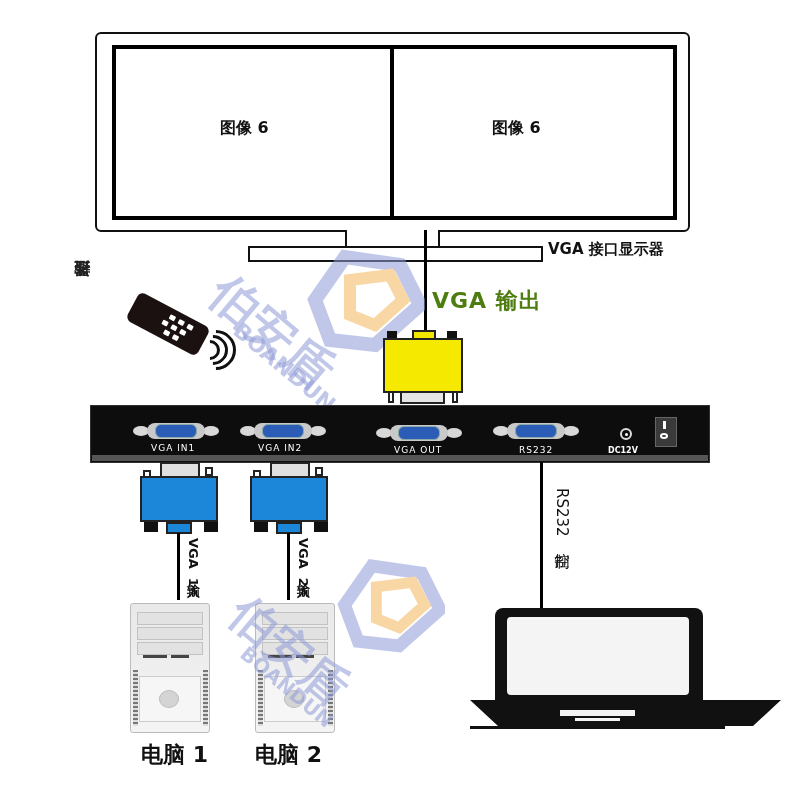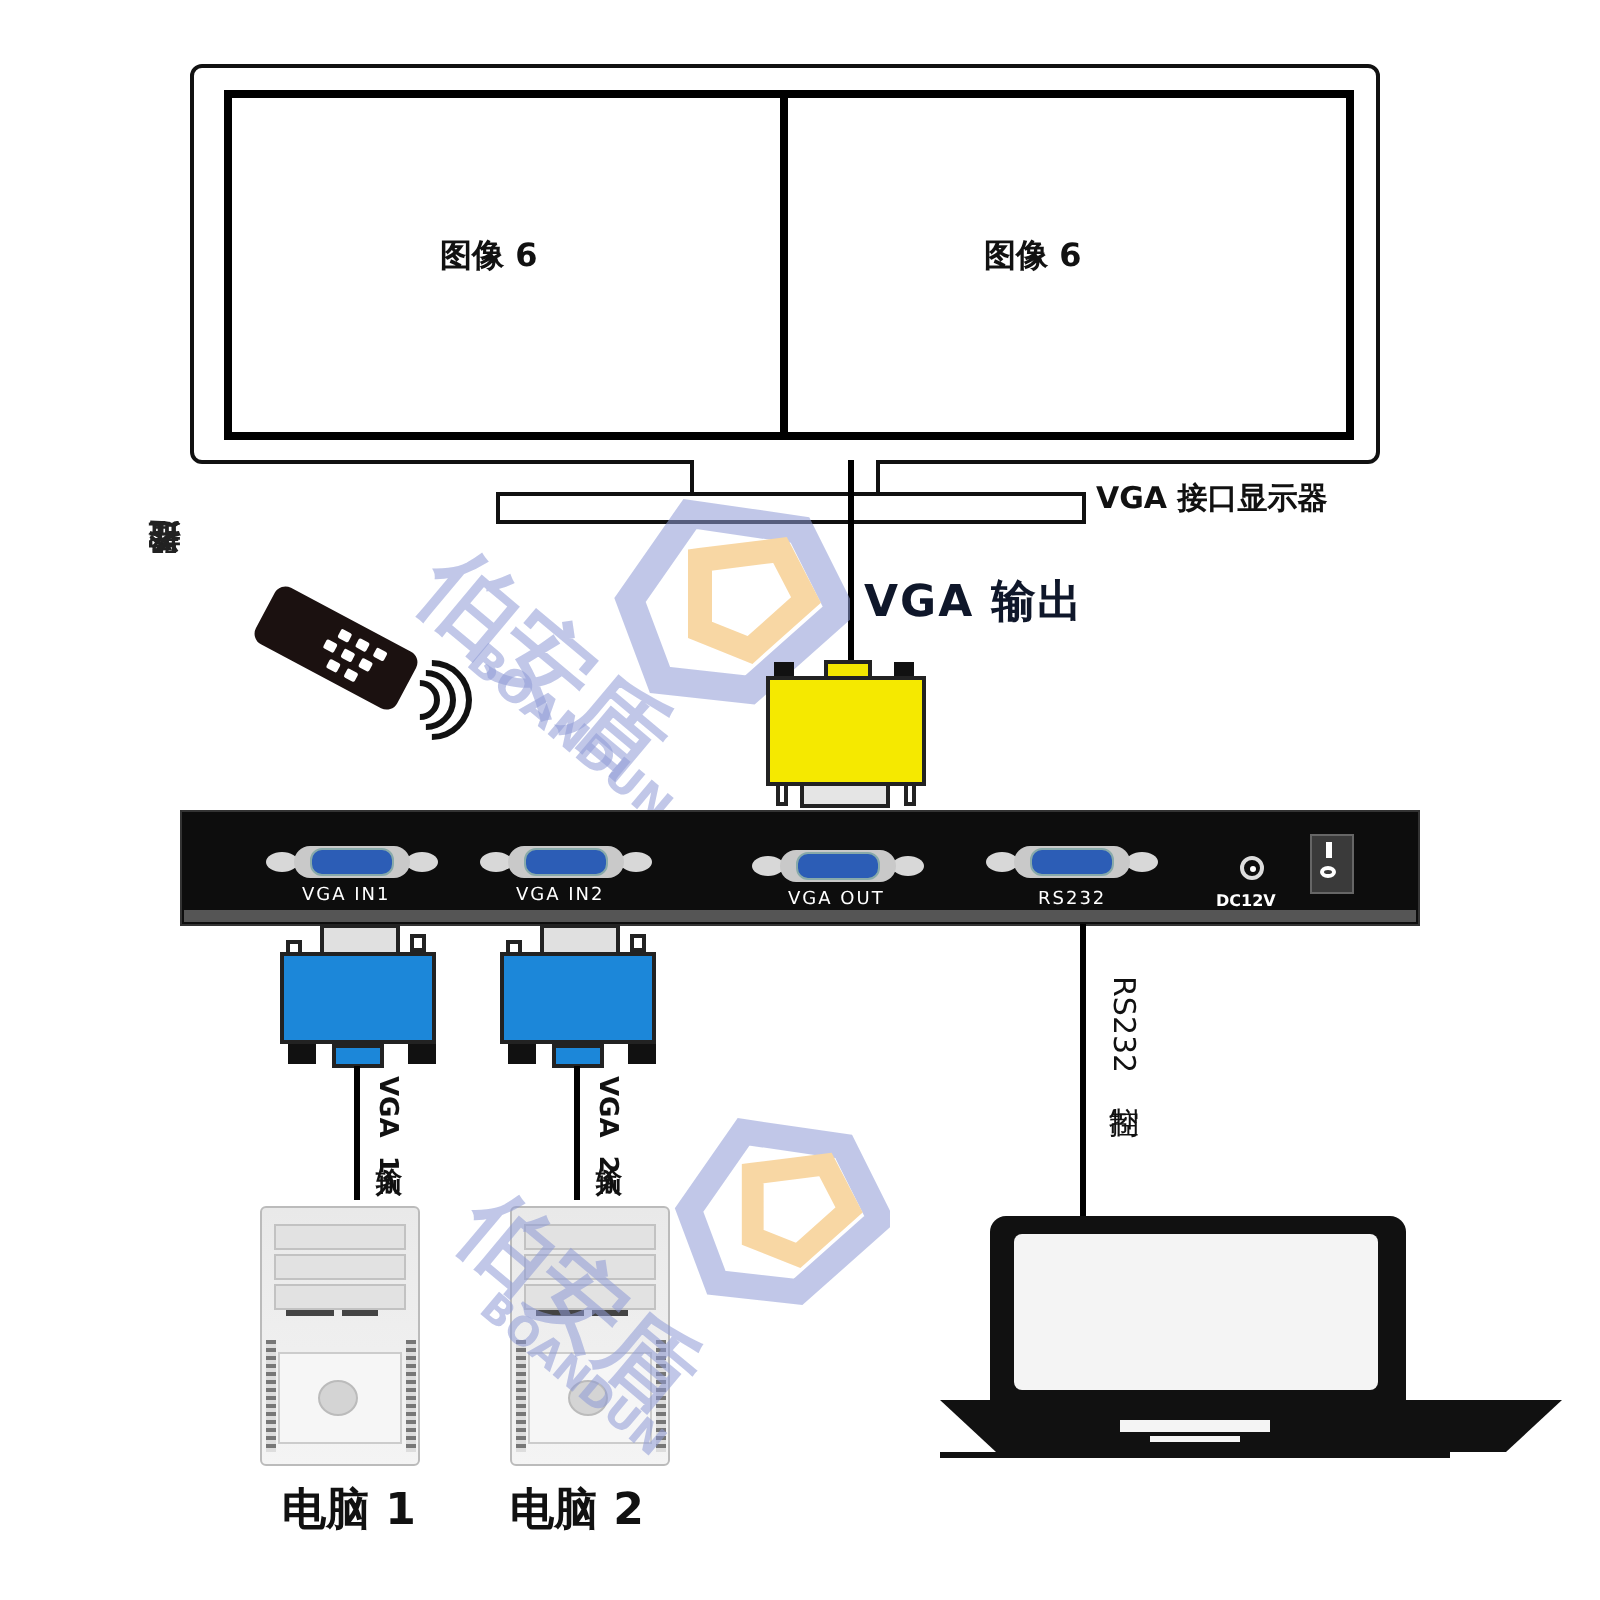--- a/index.html
+++ b/index.html
@@ -12,21 +12,21 @@
   .screen-divider { left:390px; top:45px; width:4px; height:175px; background:#000; }
   .screen-label { font-weight:bold; font-size:16px; color:#111; }
   .neck { left:345px; top:230px; width:95px; height:18px; border:2px solid #111; border-top:none; box-sizing:border-box; background:#fff; }
   .base { left:248px; top:246px; width:295px; height:16px; border:2px solid #111; box-sizing:border-box; background:#fff; }
   .monitor-caption { left:548px; top:240px; font-size:15px; font-weight:bold; color:#111; }
 
   
   .vline { background:#000; width:3px; }
 
   
-  .vga-out-label { left:432px; top:286px; font-size:22px; font-weight:bold; color:#0f172a; letter-spacing:1px; }
+  .vga-out-label { left:432px; top:286px; font-size:22px; font-weight:bold; color:#4d7c0f; letter-spacing:1px; }
 
   
   .yc-tab { background:#f2e600; border:2px solid #222; box-sizing:border-box; }
   .yc-body { left:383px; top:338px; width:80px; height:55px; background:#f5e900; border:2px solid #222; box-sizing:border-box; }
   .yc-bottom { left:400px; top:391px; width:45px; height:13px; background:#e5e5e5; border:2px solid #222; box-sizing:border-box; }
   .yc-ear { background:#111; width:10px; height:10px; }
 
   
   .remote { left:128px; top:308px; width:80px; height:32px; background:#1b1110; border-radius:6px; transform:rotate(28deg); }
   .remote-btn { position:absolute; width:6px; height:5px; background:#fff; border-radius:1px; }

